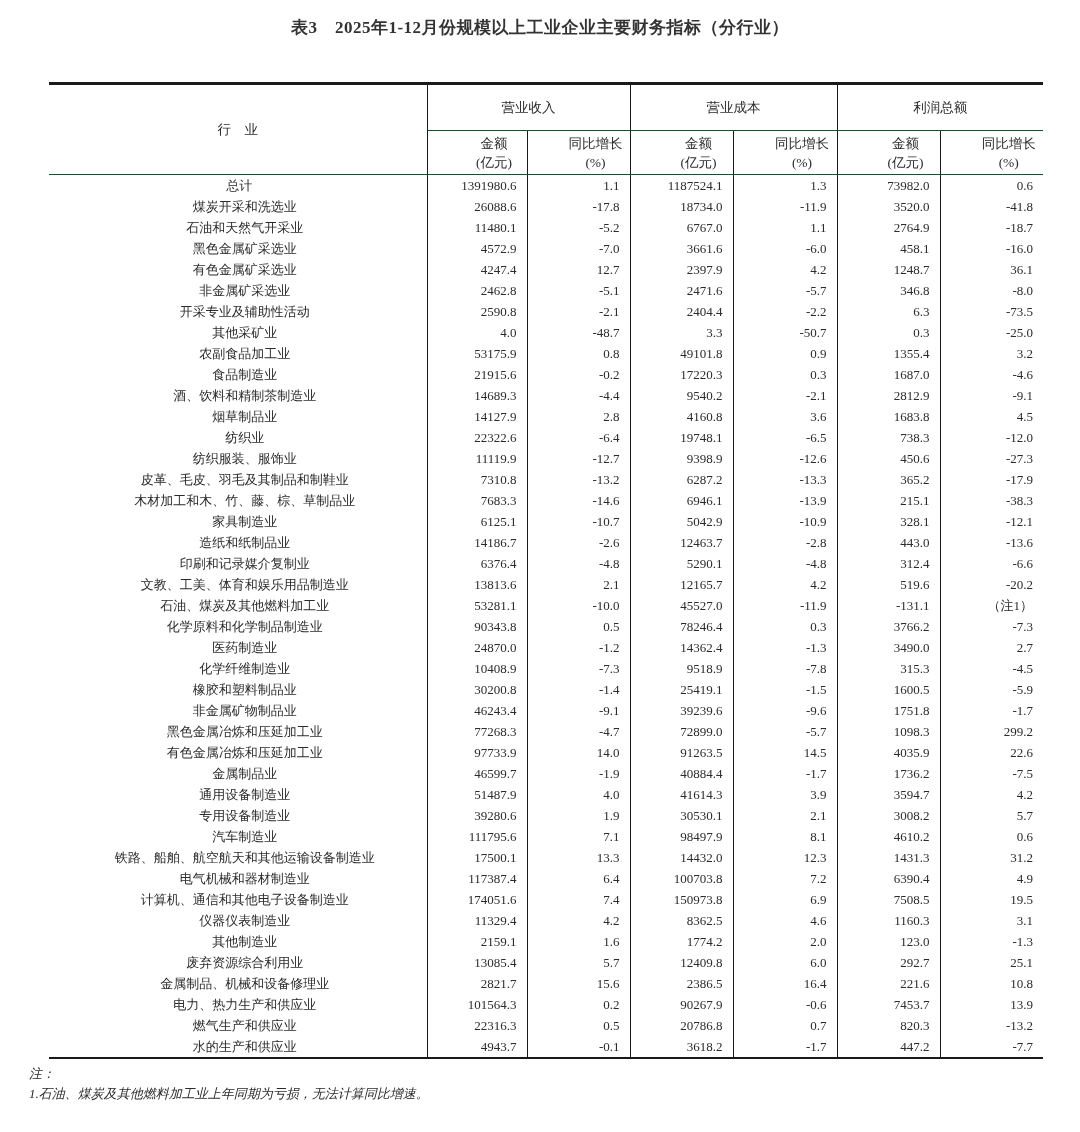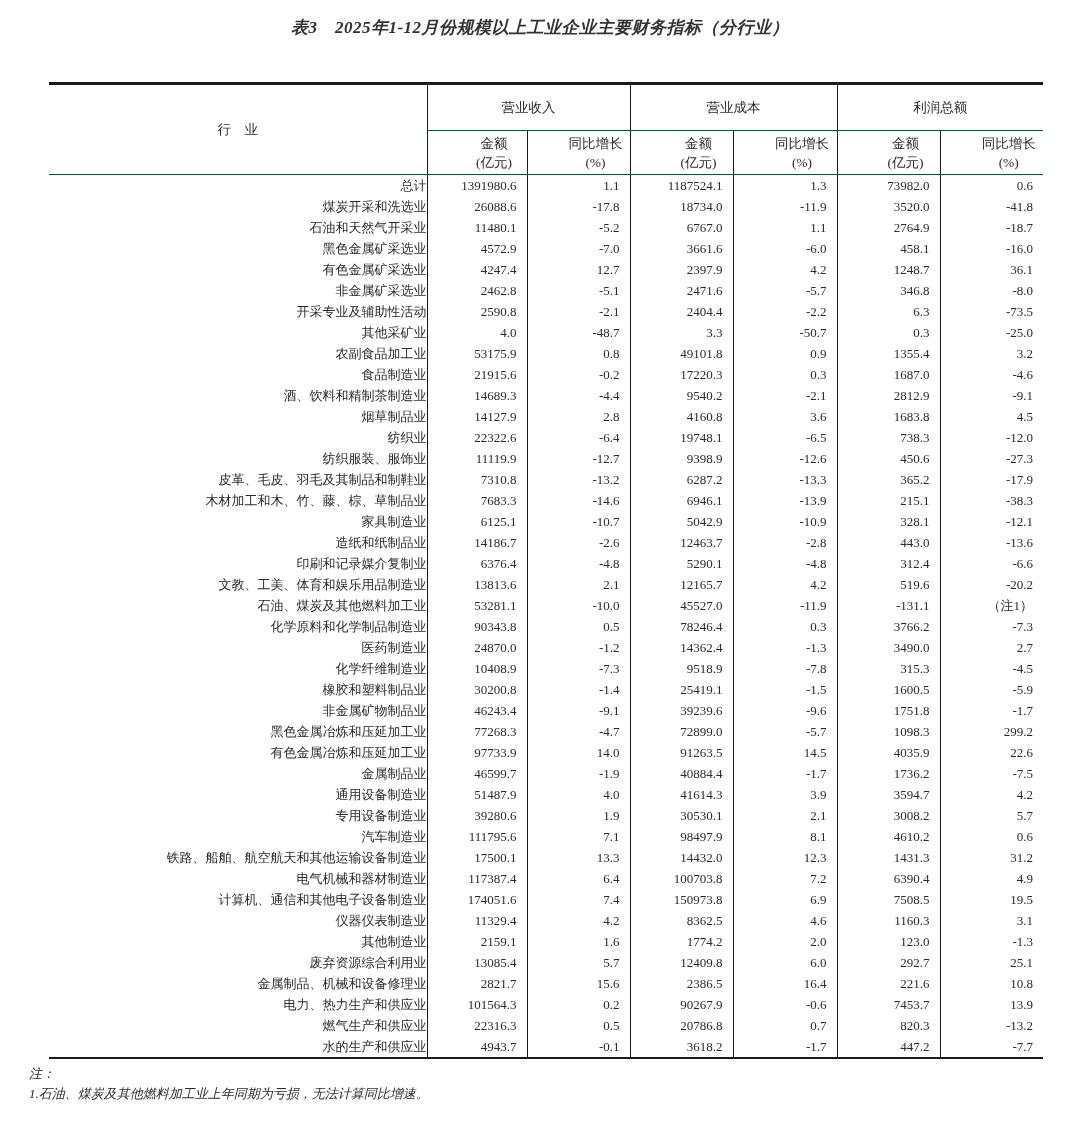--- a/index.html
+++ b/index.html
@@ -14,21 +14,20 @@
   .page { position: relative; width: 1080px; height: 1132px; overflow: hidden; }
 
   .title {
     margin-top: 17px;
     text-align: center;
     font-size: 17px;
     font-weight: bold;
     color: #333333;
     letter-spacing: 0.5px;
     line-height: 22px;
-    font-style: italic;
   }
 
   table.fin {
     margin: 43px 0 0 49px;
     width: 994px;
     table-layout: fixed;
     border-collapse: collapse;
     border-top: 3px solid #1a1a1a;
     border-bottom: 2px solid #1a1a1a;
   }
@@ -54,21 +53,21 @@
   .bb  { border-bottom: 1px solid #14532d; }
 
   td {
     font-size: 13px;
     line-height: 21px;
     height: 21px;
     padding: 0;
     white-space: nowrap;
     overflow: hidden;
   }
-  td.ind { text-align: right; padding-left: 3px; }
+  td.ind { text-align: center; padding-left: 3px; }
   td.ind.indent { padding-left: 14px; }
   td.num { text-align: right; padding-right: 10px; }
 
   .notes {
     margin: 5px 0 0 29px;
     font-size: 13px;
     font-style: italic;
     line-height: 20px;
     color: #2b2b2b;
   }

